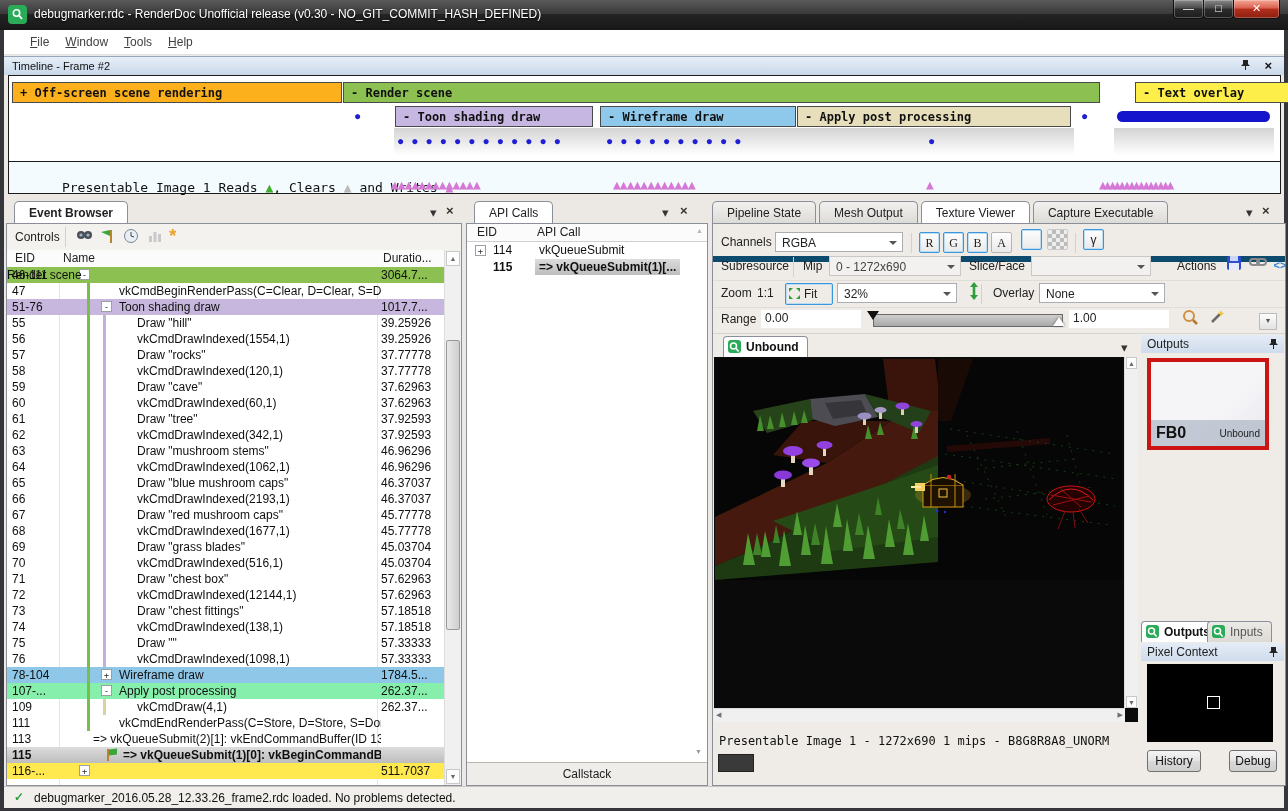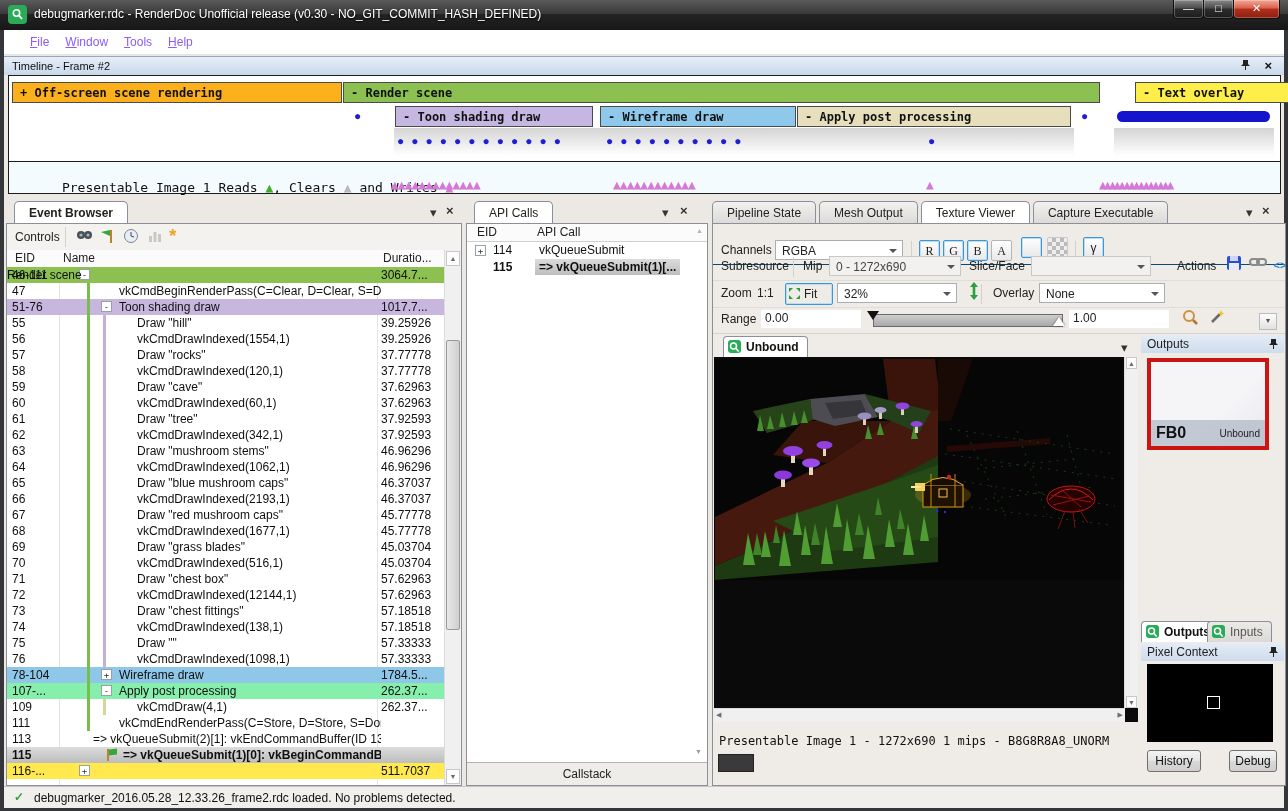--- a/index.html
+++ b/index.html
@@ -8,21 +8,21 @@
   
   .titlebar{left:0;top:0;width:1288px;height:30px;background:linear-gradient(#5a5a5a,#3a3a3a 45%,#242424 46%,#171717);color:#fff;}
   .title-ic{left:8px;top:5px;width:19px;height:19px;background:#2aab58;border-radius:4px;}
   .title-ic svg{position:absolute;left:3px;top:3px;}
   .title-txt{left:34px;top:7px;font-size:12px;text-shadow:0 1px 2px #000;white-space:nowrap;}
   .winbtn{top:0;height:18px;border:1px solid #101010;border-top:none;border-radius:0 0 4px 4px;color:#fff;text-align:center;font-size:11px;line-height:16px;background:linear-gradient(#8a8a8a,#4a4a4a 45%,#2c2c2c 50%,#1d1d1d);box-shadow:inset 0 0 0 1px rgba(255,255,255,.25);}
   .winbtn.close{background:linear-gradient(#f5a898,#d9604c 45%,#b22f1c 50%,#8d1f10);}
   
   .client{left:4px;top:30px;width:1280px;height:777px;background:#ece9e4;}
   .menubar{left:4px;top:30px;width:1280px;height:25px;background:#fff;border-bottom:1px solid #e2e2e2;}
-  .mi{display:inline-block;margin:4px 0 0 0;padding:1px 8px;font-size:12px;color:#8b5cf6;}
+  .mi{display:inline-block;margin:4px 0 0 0;padding:1px 8px;font-size:12px;color:#404040;}
   .mi::first-letter{text-decoration:underline;}
   
   .tl-hdr{left:4px;top:56px;width:1280px;height:18px;background:linear-gradient(#e7eef7,#c8d8ea);border-top:1px solid #98a8bc;font-size:11px;color:#101010;}
   .tl-hdr .t{position:absolute;left:8px;top:3px;}
   .tl-box{left:8px;top:75px;width:1271px;height:85px;background:#fff;border:1px solid #1c1c1c;}
   .bar{position:absolute;height:21px;border:1px solid #4a4a4a;font:bold 12px "DejaVu Sans Mono",monospace;color:#101010;line-height:20px;padding-left:7px;box-sizing:border-box;white-space:nowrap;overflow:hidden;}
   .grad{position:absolute;background:linear-gradient(#d4d4d4,#ffffff 85%);}
   .dots{position:absolute;color:#1f1fd4;font-size:12px;letter-spacing:7px;white-space:nowrap;}
   .pill{position:absolute;background:#1414cc;border-radius:6px;}
   .pres{left:8px;top:161px;width:1271px;height:31px;background:#f3fbfe;border:1px solid #1c1c1c;font:13px "DejaVu Sans Mono",monospace;color:#101010;}
@@ -530,21 +530,21 @@
   </div>
 
   <div class="a" style="left:712px;top:201px;width:560px;height:23px;">
     
   <div class="tab" style="position:relative;display:inline-block;margin-right:3px;">Pipeline State</div><div class="tab" style="position:relative;display:inline-block;margin-right:3px;">Mesh Output</div><div class="tab active" style="position:relative;display:inline-block;margin-right:3px;">Texture Viewer</div><div class="tab" style="position:relative;display:inline-block;margin-right:3px;">Capture Executable</div></div>
   <span class="a pbtn" style="left:1246px;top:206px;">▾</span>
   <span class="a pbtn" style="left:1262px;top:204px;font-weight:bold;">×</span>
 
   <div class="a body tvbody" style="left:712px;top:223px;width:572px;height:561px;">
 
-    <div class="trow" style="top:12px;height:28px;border-bottom:1px solid #0c4a6e;">
+    <div class="trow" style="top:4px;height:28px;border-bottom:6px solid #0c4a6e;">
       <span class="lbl" style="left:8px;top:7px;">Channels</span>
       <div class="dd" style="left:62px;top:4px;width:128px;">RGBA</div>
       <span class="vr" style="left:198px;top:5px;"></span>
       <span class="a" style="left:206px;top:3px;width:110px;font-family:Liberation Serif, serif;">
         
       <span class="chbtn on" style="position:relative;display:inline-block;margin-right:3px;">R</span><span class="chbtn on" style="position:relative;display:inline-block;margin-right:3px;">G</span><span class="chbtn on" style="position:relative;display:inline-block;margin-right:3px;">B</span><span class="chbtn" style="position:relative;display:inline-block;margin-right:3px;">A</span></span>
       <span class="chbtn on" style="left:308px;"><span class="wheel" style="margin:1px auto 0;"></span></span>
       <span class="chbtn checker" style="left:334px;border-color:#c9c9c9;"></span>
       <span class="vr" style="left:362px;top:5px;"></span>
       <span class="chbtn on" style="left:370px;">γ</span>

